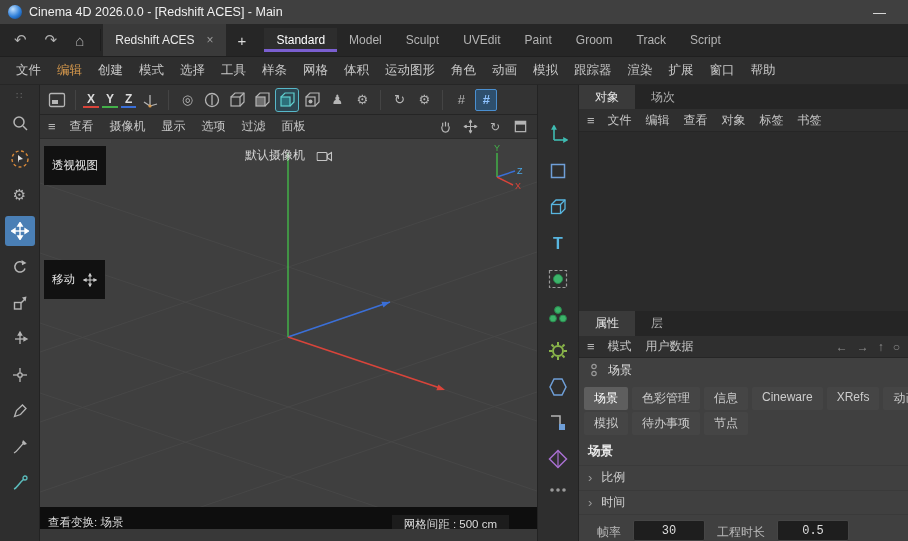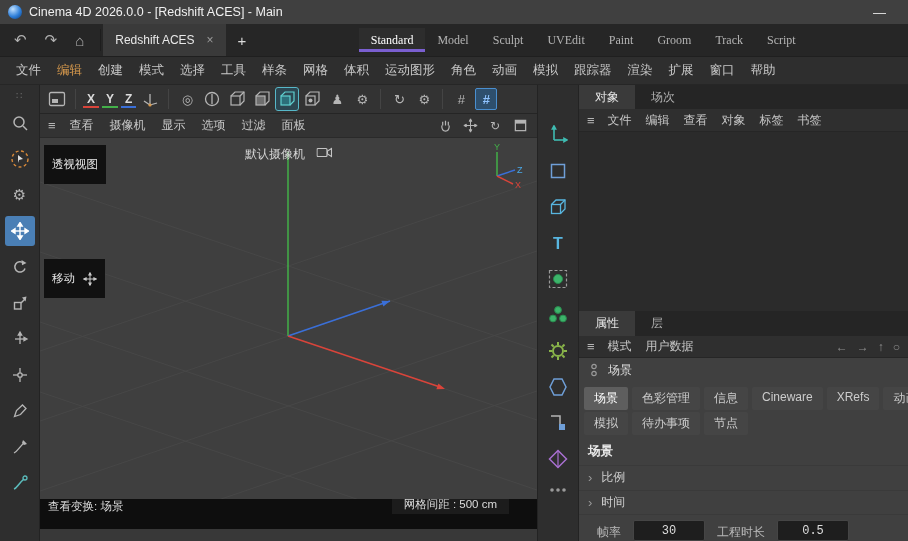--- a/index.html
+++ b/index.html
@@ -14,21 +14,21 @@
   .title-text { color:#f0f0f0; font-size:12.5px; }
   .win-btn { margin-left:auto; margin-right:14px; color:#e8e8e8; font-size:13px; }
 
   
   .tabrow { height:33px; background:#262626; display:flex; align-items:stretch; border-bottom:1px solid #1f1f1f; }
   .nav-icons { display:flex; align-items:center; gap:18px; padding:0 14px; color:#b0b0b0; font-size:15px; }
   .tr-sep { width:1px; background:#1d1d1d; margin:5px 2px; }
   .doc-tab { display:flex; align-items:center; gap:12px; background:#3a3a3a; padding:0 12px; color:#e8e8e8; }
   .doc-close { color:#9a9a9a; }
   .add-tab { display:flex; align-items:center; padding:0 12px; color:#dcdcdc; font-size:15px; }
-  .mode-tabs { flex:1; display:flex; align-items:stretch; justify-content:center; padding:4px 6px;font-family:Liberation Serif, serif; }
+  .mode-tabs { flex:1; display:flex; align-items:stretch; justify-content:flex-start; padding:4px 6px; }
   .mode-tab { display:flex; align-items:center; padding:0 12px; color:#b4b4b4;
               border-bottom:3px solid transparent; border-top:3px solid transparent; }
   .mode-tab.active { color:#ffffff; background:#2d2d2d; border-bottom-color:#7a5fd0; }
 
   
   .menubar { height:28px; background:#2e2e2e; display:flex; align-items:center; padding:0 8px;
              border-bottom:1px solid #262626; font-size:12.5px; }
   .menu-item { padding:0 8px; color:#c8c8c8; }
   .menu-item.accent { color:#d89a4d; }
 
@@ -61,25 +61,25 @@
   .vp-hamburger { margin-right:6px; color:#b5b5b5; font-size:13px; }
   .vp-menu-item { padding:0 8px; color:#c6c6c6; }
   .vp-right { margin-left:auto; display:flex; gap:7px; align-items:center; color:#b5b5b5; }
   .vp-ricon { width:18px; height:18px; display:flex; align-items:center; justify-content:center; }
 
   .canvas { position:relative; height:368px; background:#3f3f3f; overflow:hidden; }
   .grid-svg, .axis-svg { position:absolute; left:0; top:0; }
   .overlay-label { position:absolute; background:#111; color:#e8e8e8; padding:12px 8px; font-size:11.5px; }
   .view-label { left:4px; top:7px; }
   .cam-label { position:absolute; top:8px; left:50%; transform:translateX(-50%);
-               display:flex; gap:11px; align-items:flex-start; color:#d5d5d5; }
+               display:flex; gap:11px; align-items:center; color:#d5d5d5; }
   .tool-hint { left:4px; top:121px; display:flex; gap:8px; align-items:center; }
   .gizmo { position:absolute; top:4px; right:6px; }
 
-  .statusbar { height:22px; background:#0e0e0e; display:flex; align-items:flex-end; padding:15px 8px;
+  .statusbar { height:22px; background:#0e0e0e; display:flex; align-items:flex-start; padding:8px 8px;
                color:#dcdcdc; font-size:11.5px; }
   .status-right { margin-left:auto; margin-right:20px; background:#1c1c1c; padding:2px 12px; }
   .vp-footer { height:12px; background:#383838; }
 
   
   .midstrip { width:42px; background:#2e2e2e; border-left:1px solid #232323; border-right:1px solid #232323;
               display:flex; flex-direction:column; align-items:center; padding-top:32px; }
   .ms-icon { width:28px; height:28px; margin:4px 0; display:flex; align-items:center; justify-content:center;
              font-size:16px; }
 

